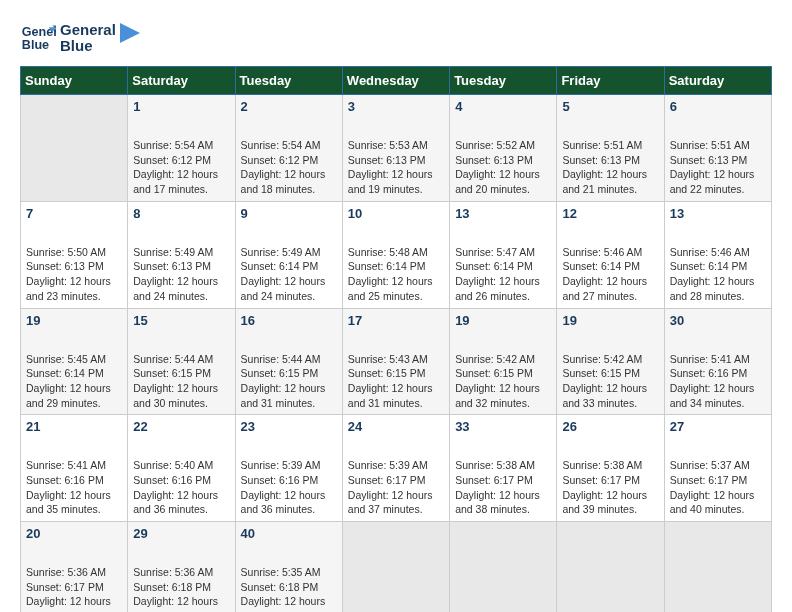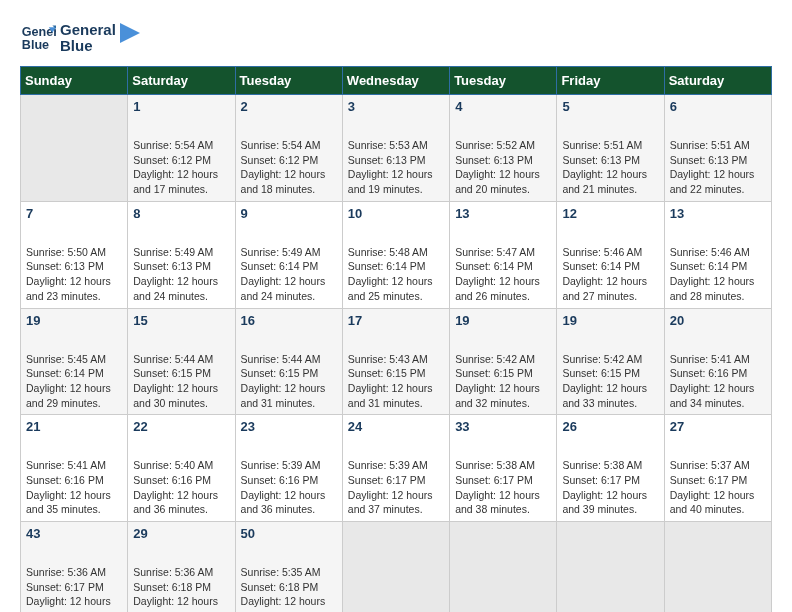--- a/index.html
+++ b/index.html
@@ -249,21 +249,21 @@
 and 32 minutes.</div>
         </td>
         <td>
           <span class="day-num">19</span>
           <div class="day-info">Sunrise: 5:42 AM
 Sunset: 6:15 PM
 Daylight: 12 hours
 and 33 minutes.</div>
         </td>
         <td>
-          <span class="day-num">20</span>
+          <span class="day-num">30</span>
           <div class="day-info">Sunrise: 5:41 AM
 Sunset: 6:16 PM
 Daylight: 12 hours
 and 34 minutes.</div>
         </td>
       </tr>
       <tr>
         <td>
           <span class="day-num">21</span>
           <div class="day-info">Sunrise: 5:41 AM
@@ -309,35 +309,35 @@
         <td>
           <span class="day-num">27</span>
           <div class="day-info">Sunrise: 5:37 AM
 Sunset: 6:17 PM
 Daylight: 12 hours
 and 40 minutes.</div>
         </td>
       </tr>
       <tr>
         <td>
-          <span class="day-num">43</span>
+          <span class="day-num">20</span>
           <div class="day-info">Sunrise: 5:36 AM
 Sunset: 6:17 PM
 Daylight: 12 hours
 and 40 minutes.</div>
         </td>
         <td>
           <span class="day-num">29</span>
           <div class="day-info">Sunrise: 5:36 AM
 Sunset: 6:18 PM
 Daylight: 12 hours
 and 41 minutes.</div>
         </td>
         <td>
-          <span class="day-num">50</span>
+          <span class="day-num">40</span>
           <div class="day-info">Sunrise: 5:35 AM
 Sunset: 6:18 PM
 Daylight: 12 hours
 and 42 minutes.</div>
         </td>
         <td class="empty-cell"></td>
         <td class="empty-cell"></td>
         <td class="empty-cell"></td>
         <td class="empty-cell"></td>
       </tr>

